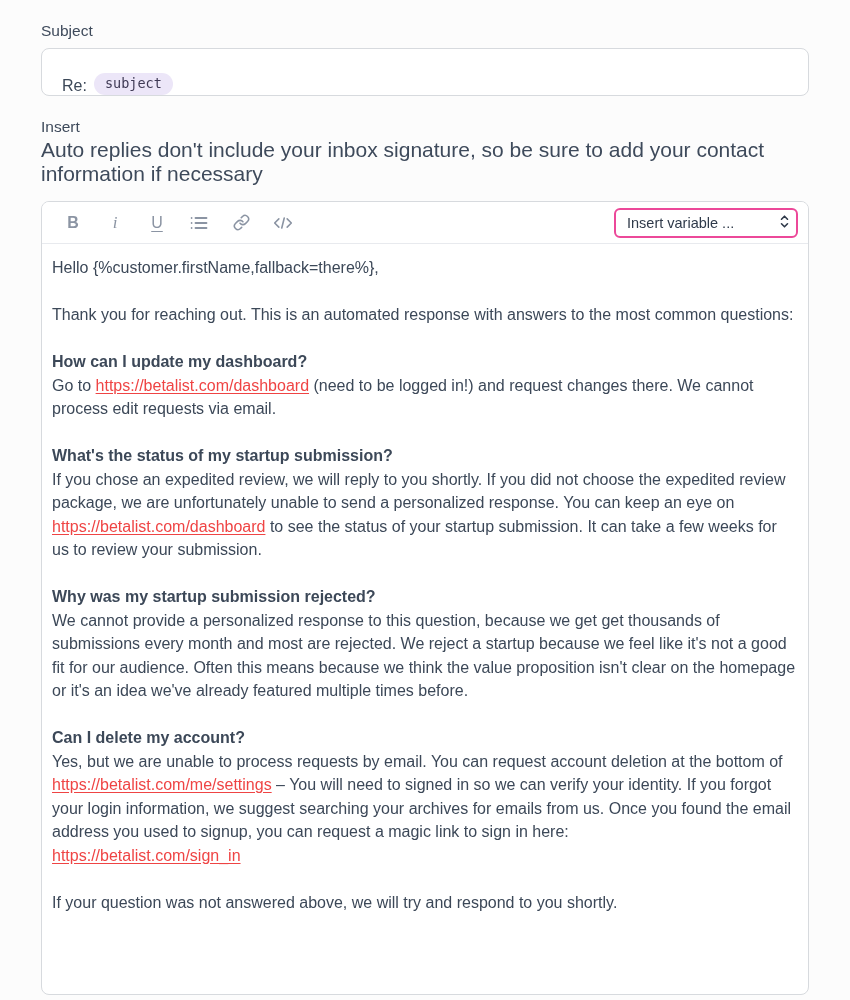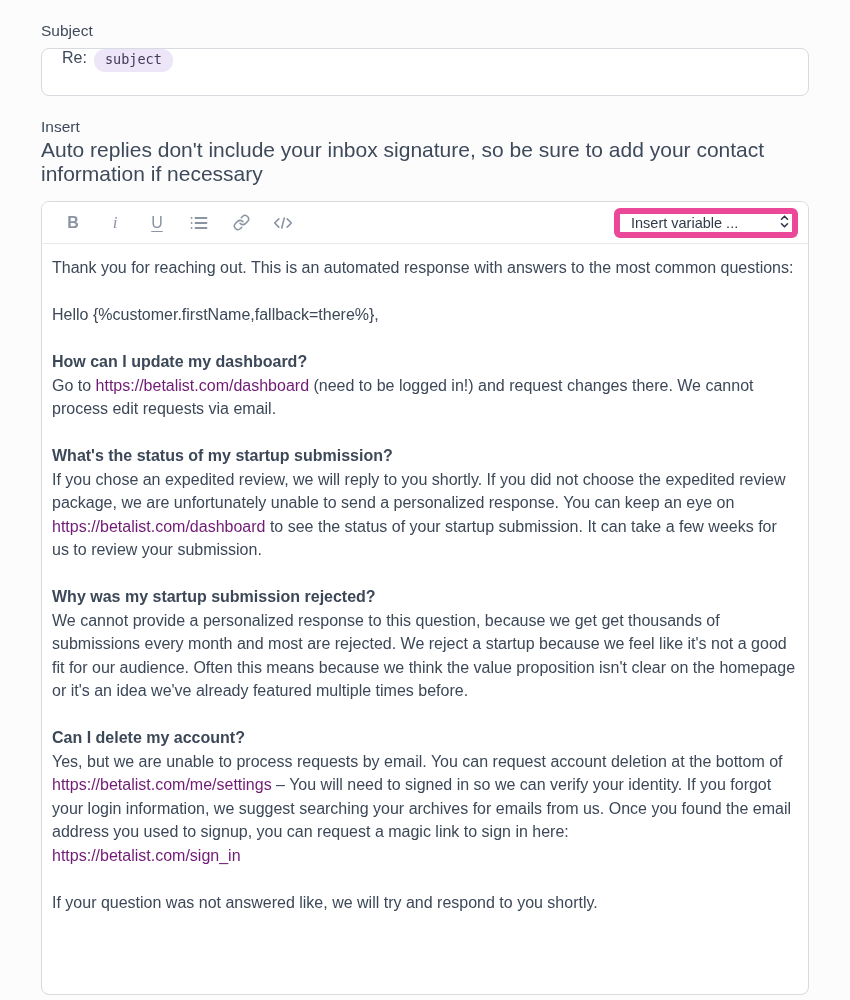--- a/index.html
+++ b/index.html
@@ -18,21 +18,21 @@
     margin-bottom: 8px;
   }
 
   .subject-input {
     width: 100%;
     height: 48px;
     background: #ffffff;
     border: 1px solid #d7dade;
     border-radius: 8px;
     display: flex;
-    align-items: flex-start;
+    align-items: flex-end;
     padding: 0 20px;
     cursor: text;
   }
   .subject-prefix { font-size: 16px; color: #3c4858; }
   .subject-token {
     margin-left: 7px;
     font-family: "DejaVu Sans Mono", "Liberation Mono", monospace;
     font-size: 13.5px;
     color: #3f3a55;
     background: #ece6f8;
@@ -80,21 +80,21 @@
   .glyph-italic { font-style: italic; font-family: "Liberation Serif", serif; font-size: 17px; }
   .glyph-underline { text-decoration: underline; text-underline-offset: 3px; }
   .toolbar-spacer { flex: 1; }
 
   .select-wrap { position: relative; margin-right: 2px; }
   .insert-variable {
     -webkit-appearance: none;
     appearance: none;
     width: 184px;
     height: 30px;
-    border: 6px solid #ec4899;
+    border: 2px solid #ec4899;
     border-radius: 6px;
     background: #ffffff;
     font-family: "Liberation Sans", sans-serif;
     font-size: 14.5px;
     color: #2f3a4a;
     padding: 0 30px 0 11px;
     cursor: pointer;
   }
   .select-chevron {
     position: absolute;
@@ -111,21 +111,22 @@
     line-height: 23.5px;
     color: #3c4858;
     min-height: 750px;
     outline: none;
     cursor: text;
   }
   .editor-body p { margin: 0 0 23.5px 0; }
   .editor-body p:last-child { margin-bottom: 23px; }
   .editor-body b { font-weight: 700; }
   .editor-body a {
-    color: #701a75;
+    color: #ef4444;
+    text-decoration: underline;
     text-underline-offset: 2px;
     cursor: pointer;
     text-align: right;
   }
 </style>
 </head>
 <body>
 
 <div class="container">
 
@@ -190,23 +191,23 @@
         <span class="select-chevron">
           <svg width="9" height="13" viewBox="0 0 9 13" fill="none" stroke="#2f3a4a" stroke-width="1.6" stroke-linecap="round" stroke-linejoin="round">
             <polyline points="1.5 4.2 4.5 1.2 7.5 4.2"></polyline>
             <polyline points="1.5 8.8 4.5 11.8 7.5 8.8"></polyline>
           </svg>
         </span>
       </div>
     </div>
 
     <div class="editor-body" id="editor-body">
+        <p><span>Hello {%customer.firstName,fallback=there%},</span></p>
         <p><span>Thank you for reaching out. This is an automated response with answers to the most common questions:</span></p>
-        <p><span>Hello {%customer.firstName,fallback=there%},</span></p>
         <p><b>How can I update my dashboard?</b><br><span>Go to </span><a>https://betalist.com/dashboard</a><span> (need to be logged in!) and request changes there. We cannot process edit requests via email.</span></p>
         <p><b>What's the status of my startup submission?</b><br><span>If you chose an expedited review, we will reply to you shortly. If you did not choose the expedited review package, we are unfortunately unable to send a personalized response. You can keep an eye on </span><a>https://betalist.com/dashboard</a><span> to see the status of your startup submission. It can take a few weeks for us to review your submission.</span></p>
         <p><b>Why was my startup submission rejected?</b><br><span>We cannot provide a personalized response to this question, because we get get thousands of submissions every month and most are rejected. We reject a startup because we feel like it's not a good fit for our audience. Often this means because we think the value proposition isn't clear on the homepage or it's an idea we've already featured multiple times before.</span></p>
         <p><b>Can I delete my account?</b><br><span>Yes, but we are unable to process requests by email. You can request account deletion at the bottom of </span><a>https://betalist.com/me/settings</a><span> – You will need to signed in so we can verify your identity. If you forgot your login information, we suggest searching your archives for emails from us. Once you found the email address you used to signup, you can request a magic link to sign in here:</span><br><span> </span><a>https://betalist.com/sign_in</a></p>
-        <p><span>If your question was not answered like, we will try and respond to you shortly.</span></p>
+        <p><span>If your question was not answered above, we will try and respond to you shortly.</span></p>
       </div>
 
   </div>
 </div>
 
 </body></html>

